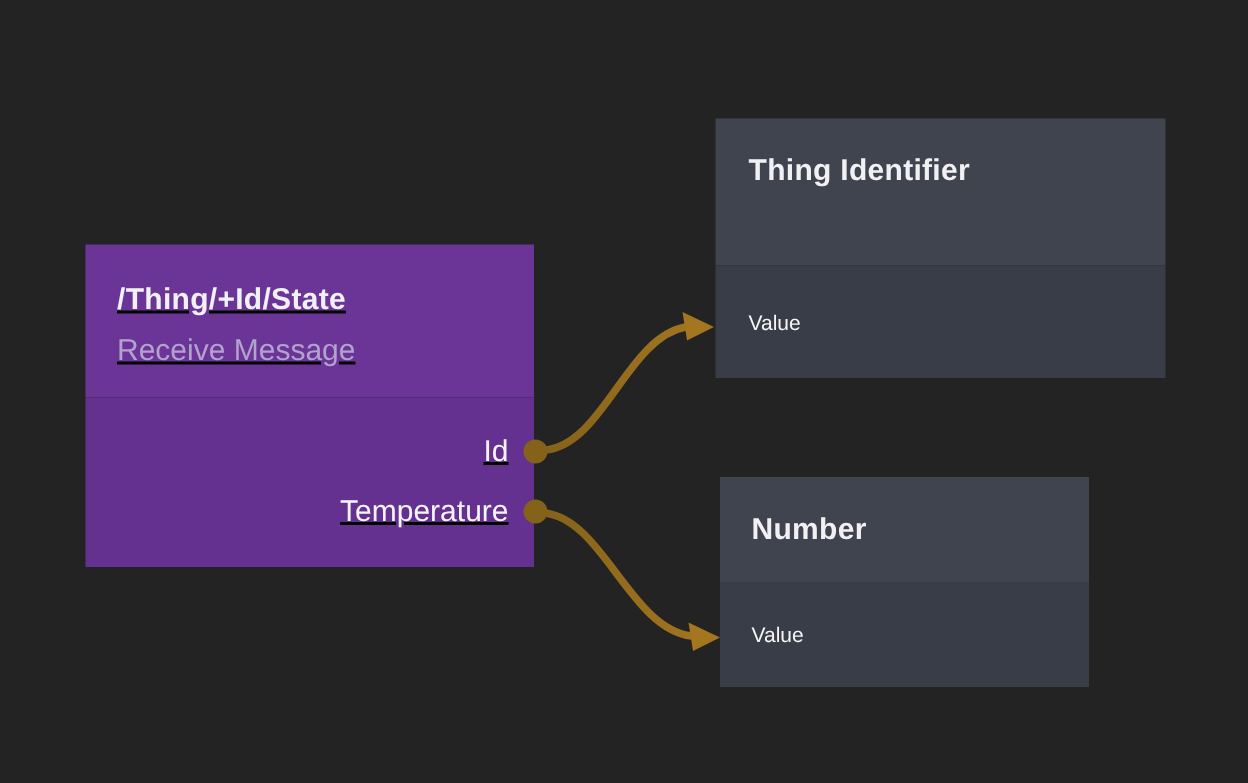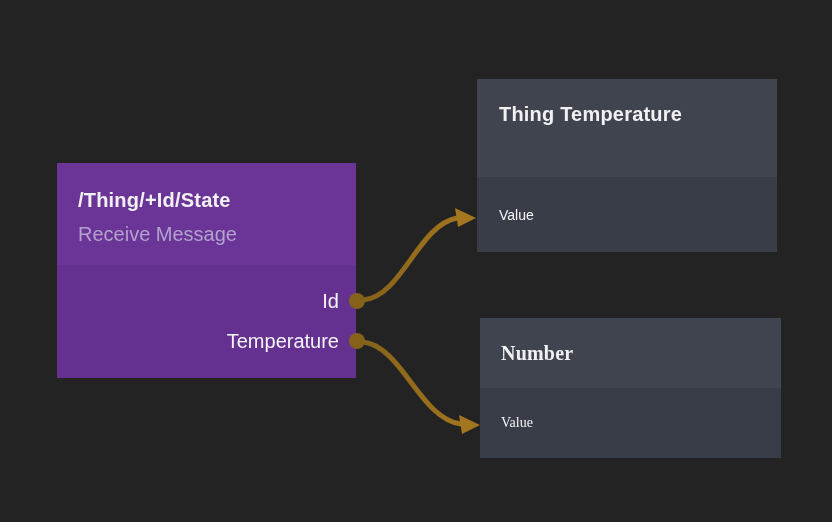--- a/index.html
+++ b/index.html
@@ -24,21 +24,21 @@
   }
   .node{position:absolute;z-index:1;}
   .node-header{width:100%;}
   .node-title{
     color:var(--title-text);font-size:20px;font-weight:700;
     letter-spacing:.2px;line-height:26px;
   }
   .node-subtitle{font-size:20px;font-weight:400;line-height:26px;margin-top:8px;}
 
   
-  #node-receive{left:57px;top:163px;width:299px;height:266px;}
+  #node-receive{left:57px;top:163px;width:299px;height:266px;text-decoration:underline;}
   #node-receive .node-header{
     height:102px;background:var(--node-purple-header);
     padding:24px 20px 0 21px;
   }
   #node-receive .node-subtitle{color:var(--subtitle-purple);}
   #node-receive .node-body{
     height:113px;background:var(--node-purple-body);
     display:flex;flex-direction:column;align-items:flex-end;
     padding:16px 17px 0 0;
   }
@@ -52,21 +52,21 @@
   #node-ti .node-header{
     height:98px;background:var(--node-gray-header);
     padding:22px 20px 0 22px;
   }
   #node-ti .node-subtitle{color:var(--subtitle-gray);}
   #node-ti .node-body{
     height:75px;background:var(--node-gray-body);
     display:flex;align-items:center;padding-left:22px;
   }
 
-  #node-num{left:480px;top:318px;width:301px;height:140px;font-family:Liberation Serif, serif;}
+  #node-num{left:480px;top:318px;width:246px;height:140px;}
   #node-num .node-header{
     height:70px;background:var(--node-gray-header);
     display:flex;align-items:center;padding-left:21px;
   }
   #node-num .node-body{
     height:70px;background:var(--node-gray-body);
     display:flex;align-items:center;padding-left:21px;
   }
 
   .input-port{color:var(--port-text);font-size:14px;}
@@ -85,21 +85,21 @@
       <div class="node-subtitle" data-interactable="false">Receive Message</div>
     </div>
     <div class="node-body" data-interactable="false">
       <div class="port-row" data-interactable="true">Id</div>
       <div class="port-row" data-interactable="true">Temperature</div>
     </div>
   </div>
 
   <div class="node" id="node-ti" data-interactable="true">
     <div class="node-header" data-interactable="true">
-      <div class="node-title" data-interactable="false">Thing Temperature</div>
+      <div class="node-title" data-interactable="false">Thing Identifier</div>
     </div>
     <div class="node-body" data-interactable="false">
       <div class="input-port" data-interactable="true">Value</div>
     </div>
   </div>
 
   <div class="node" id="node-num" data-interactable="true">
     <div class="node-header" data-interactable="true">
       <div class="node-title" data-interactable="false">Number</div>
     </div>

